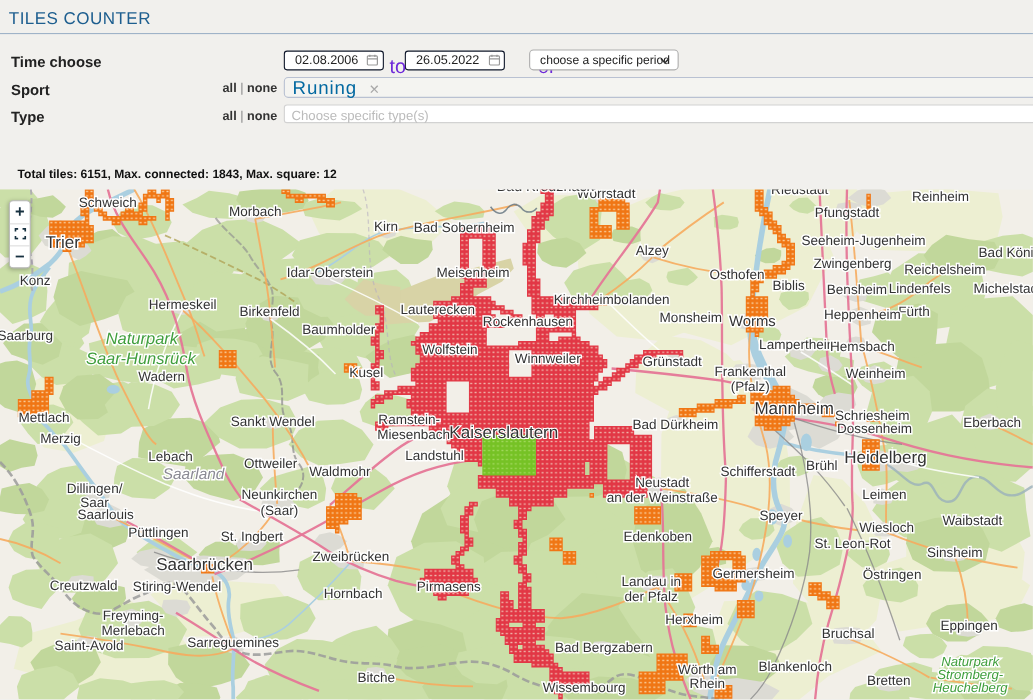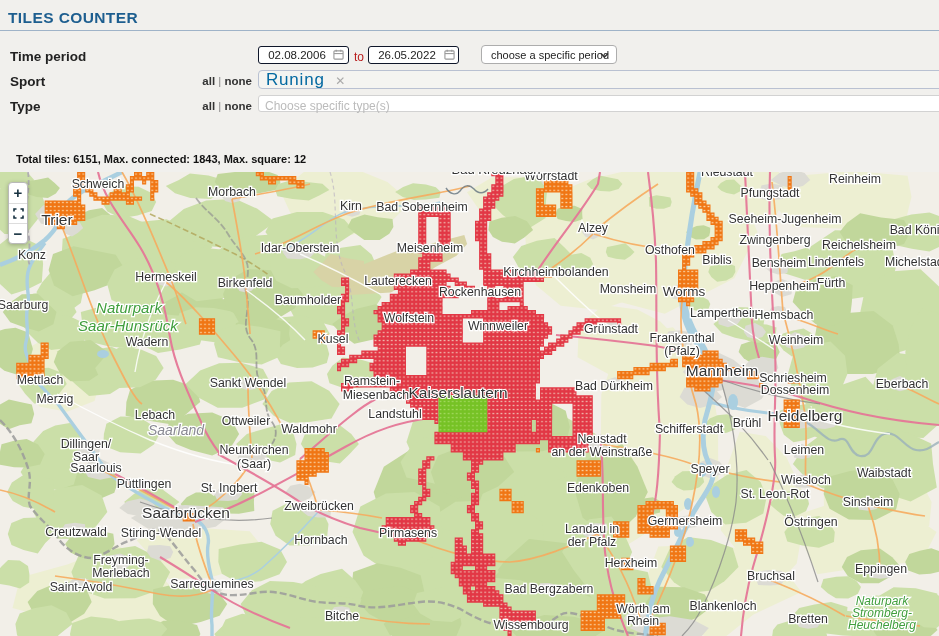--- a/index.html
+++ b/index.html
@@ -1,36 +1,36 @@
 <!DOCTYPE html>
 <html><head><meta charset="utf-8">
 <style>
 *{margin:0;padding:0;box-sizing:border-box}
 html,body{width:939px;height:636px;overflow:hidden;background:#f1f0ed;
  font-family:"Liberation Sans",sans-serif}
-.hdr{position:absolute;left:8px;top:9px;font-size:15.5px;font-weight:bold;color:#1d5e8f;letter-spacing:0.4px}
+.hdr{position:absolute;left:8px;top:9px;font-size:15.5px;font-weight:normal;color:#1d5e8f;letter-spacing:0.4px}
 .hrule{position:absolute;left:0;top:30px;width:939px;border-top:1px solid #9fb3c8}
 .lab{position:absolute;left:10px;font-size:13.5px;font-weight:bold;color:#222}
 .an{position:absolute;font-size:11.5px;font-weight:bold;color:#333;right:687px;white-space:nowrap}
 .an span{color:#888;font-weight:normal}
 .inp{position:absolute;background:#fff;border:1px solid #0f172a;border-radius:3px}
 .dtxt{font-size:11.5px;color:#222;text-align:center;line-height:17px;padding-right:13px}
-.small{position:absolute;font-size:12px;color:#b91c1c}
+.small{position:absolute;font-size:18px;color:#6d28d9}
 .stats{position:absolute;left:16px;top:153px;font-size:11px;font-weight:bold;color:#111}
 .map{position:absolute;left:0;top:172px;width:939px;height:464px;overflow:hidden}
 .zc{position:absolute;left:8px;top:182px;width:20px;background:#fff;border:1px solid #b9b9b9;
  border-radius:4px;box-shadow:0 1px 4px rgba(0,0,0,0.25);z-index:5}
 .zb{width:18px;height:20px;text-align:center;font-weight:bold;color:#16303f;font-size:15px;line-height:19px}
 .zb+.zb{border-top:1px solid #ddd}
 .cal{position:absolute;width:11px;height:11px}
 </style></head>
 <body>
 <div class="hdr">TILES COUNTER</div>
 <div class="hrule"></div>
-<div class="lab" style="top:49px">Time period</div>
+<div class="lab" style="top:49px">Time choose</div>
 <div class="lab" style="top:74px">Sport</div>
 <div class="lab" style="top:99px">Type</div>
 <div class="an" style="top:75px">all <span>|</span> none</div>
 <div class="an" style="top:100px">all <span>|</span> none</div>
 <div class="inp dtxt" style="left:258px;top:46px;width:91px;height:18px">02.08.2006</div>
 <div class="inp dtxt" style="left:368px;top:46px;width:91px;height:18px">26.05.2022</div>
 <svg class="cal" style="left:333px;top:49px" viewBox="0 0 12 12">
     <rect x="1" y="2" width="10" height="9" rx="1" fill="none" stroke="#999" stroke-width="1.2"></rect>
     <line x1="1" y1="5" x2="11" y2="5" stroke="#999" stroke-width="1.2"></line>
     <line x1="3.5" y1="0.8" x2="3.5" y2="3" stroke="#999" stroke-width="1.2"></line>

